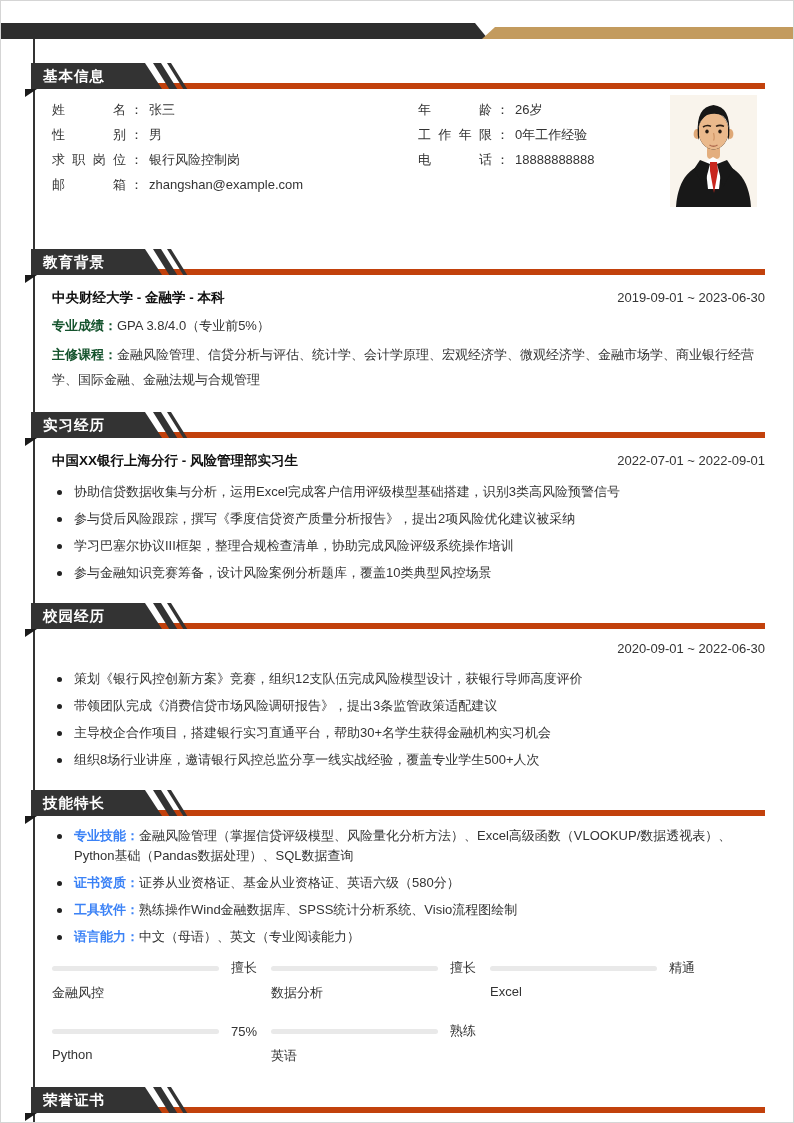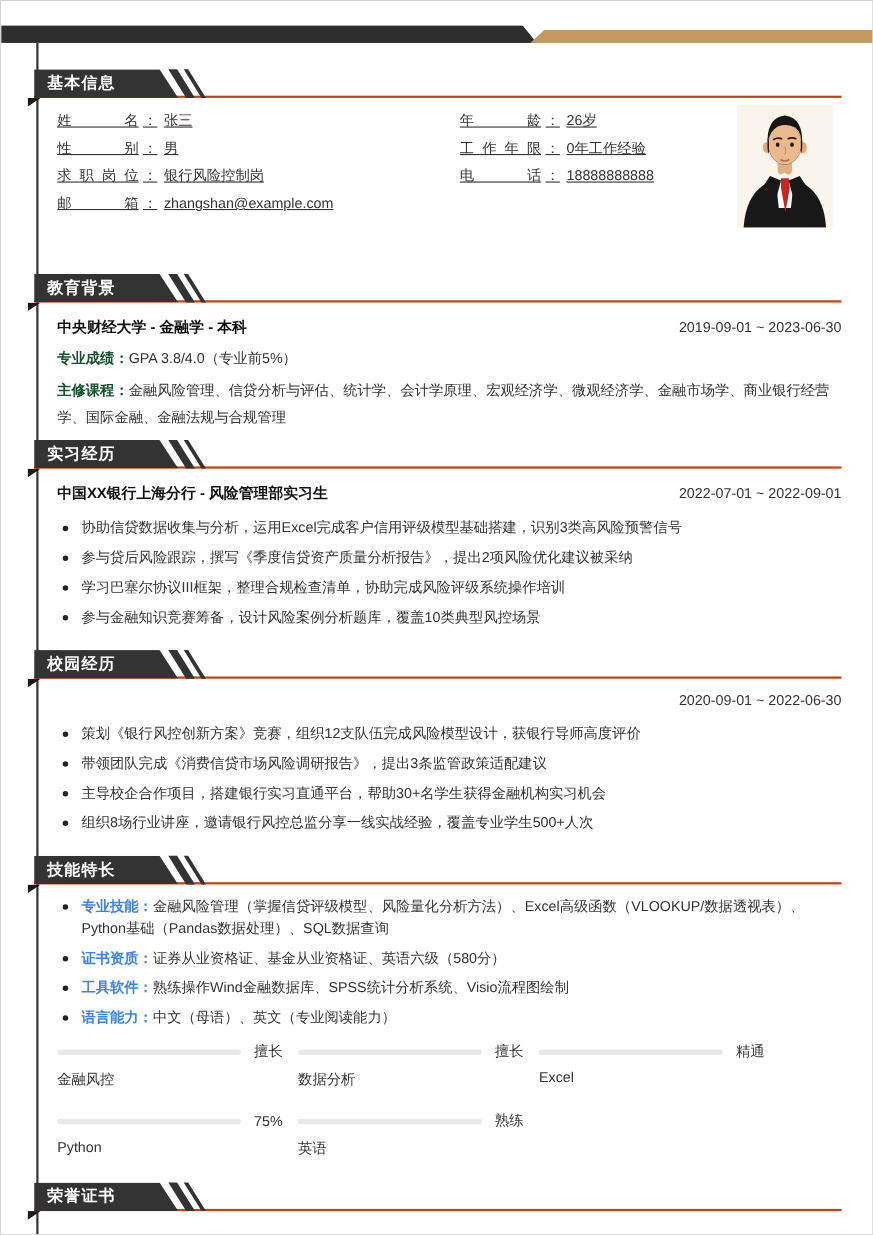--- a/index.html
+++ b/index.html
@@ -20,21 +20,21 @@
     position:absolute; left:481px; top:26px; width:313px; height:12px;
     background:#c39b5e;
     clip-path:polygon(13px 0, 100% 0, 100% 100%, 0 100%);
   }
   
   .vline { position:absolute; left:32px; top:38px; bottom:0; width:2px; background:#333; }
 
   
   .sec-header {
     position:relative; margin-left:30px; margin-right:28px;
-    height:26px; border-bottom:2px solid #c2410c;
+    height:26px; border-bottom:6px solid #c2410c;
   }
   .ribbon-main {
     position:absolute; left:0; top:0; width:131px; height:26px;
     background:#333;
     clip-path:polygon(0 0, calc(100% - 17px) 0, 100% 100%, 0 100%);
     color:#fff; font-size:14.5px; font-weight:bold; line-height:26px;
     padding-left:12px; letter-spacing:1px;
   }
   .stripe { position:absolute; top:0; height:26px; background:#333; transform:skewX(32deg); transform-origin:top left; }
   .stripe.s1 { left:122px; width:8px; }
@@ -43,21 +43,21 @@
     position:absolute; left:-6px; top:26px; width:12px; height:8px;
     background:#1b1b1b; clip-path:polygon(0 0, 100% 0, 0 100%);
   }
 
   .sec-body { margin-left:51px; margin-right:28px; font-size:13px; color:#333; }
 
   
   .info-wrap { display:flex; margin-top:8px; }
   .info-col-left { width:366px; }
   .info-col-right { flex:1; }
-  .info-row { display:flex; line-height:25px;text-decoration:underline; }
+  .info-row { display:flex; line-height:25px; }
   .info-label {
     display:inline-block; width:74px; text-align:justify; text-align-last:justify;
     color:#333;
   }
   .info-colon { margin:0 6px 0 4px; }
   .photo-box {
     position:absolute; right:36px; top:94px; width:87px; height:112px;
     background:#f9f5ef; overflow:hidden;
   }
 
@@ -85,21 +85,21 @@
   }
   .bar-row { display:flex; align-items:center; height:14px; }
   .track { width:167px; height:5px; background:#e9e9e9; border-radius:3px; overflow:hidden; }
   .fill { height:5px; background:#333; border-radius:3px; }
   .level { margin-left:12px; font-size:13px; color:#333; white-space:nowrap; }
   .bar-name { margin-top:9px; font-size:13px; color:#333; }
 
   
   .mt-first { margin-top:62px; }
   .gap-info { margin-top:52px; }
-  .gap-edu { margin-top:8px;padding-left:9px; }
+  .gap-edu { margin-top:20px;padding-left:9px; }
   .gap-intern { margin-top:20px; }
   .gap-campus { margin-top:20px;text-decoration:underline; }
   .gap-skills { margin-top:22px; }
 </style>
 </head>
 <body>
 
 <div class="page">
 
   <div class="banner-dark"></div>

